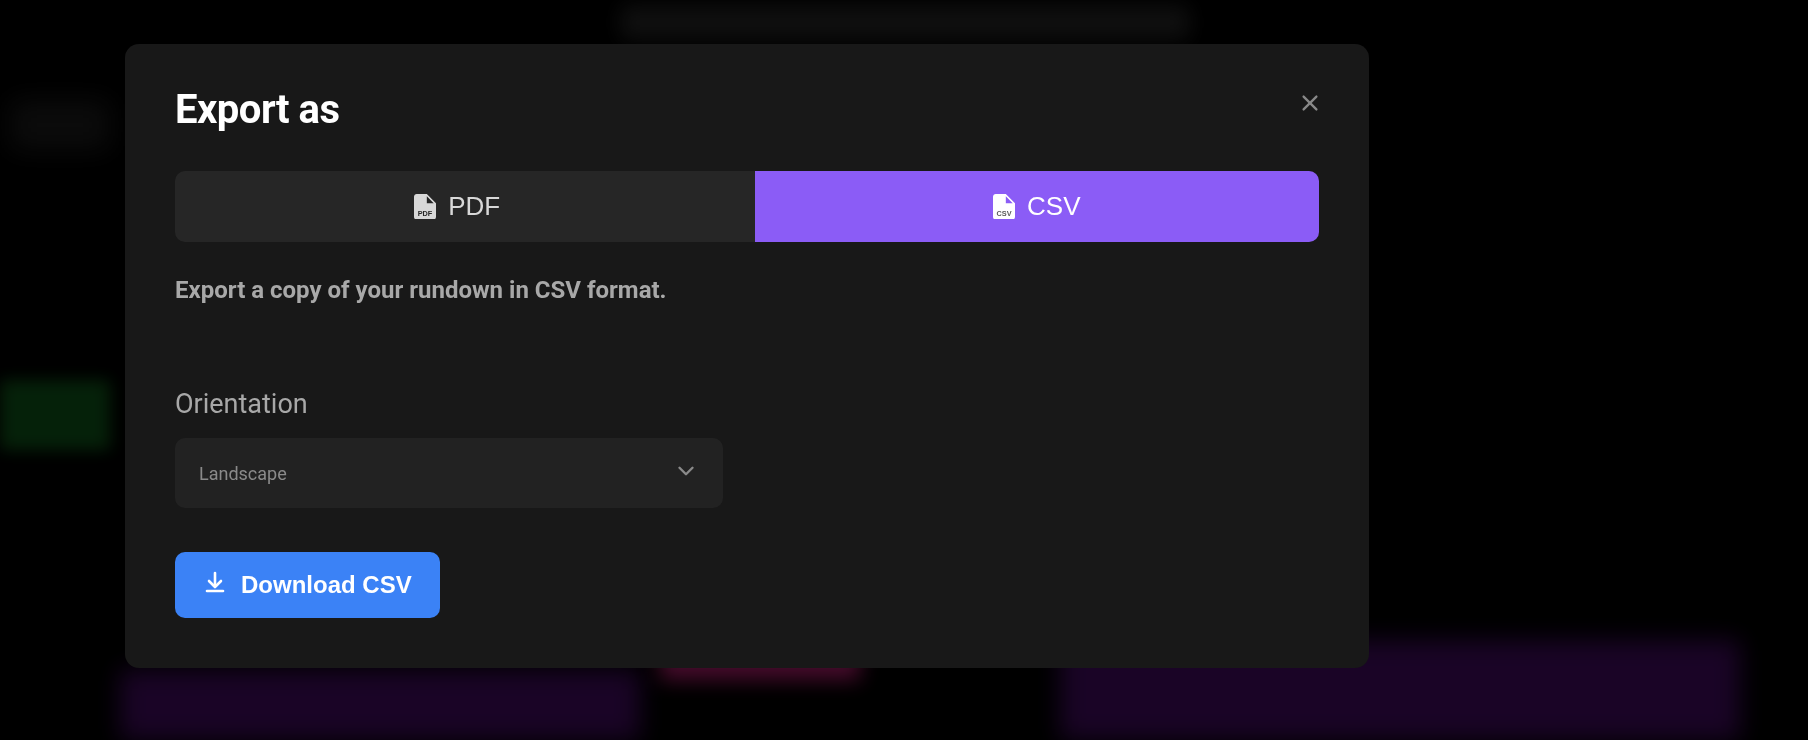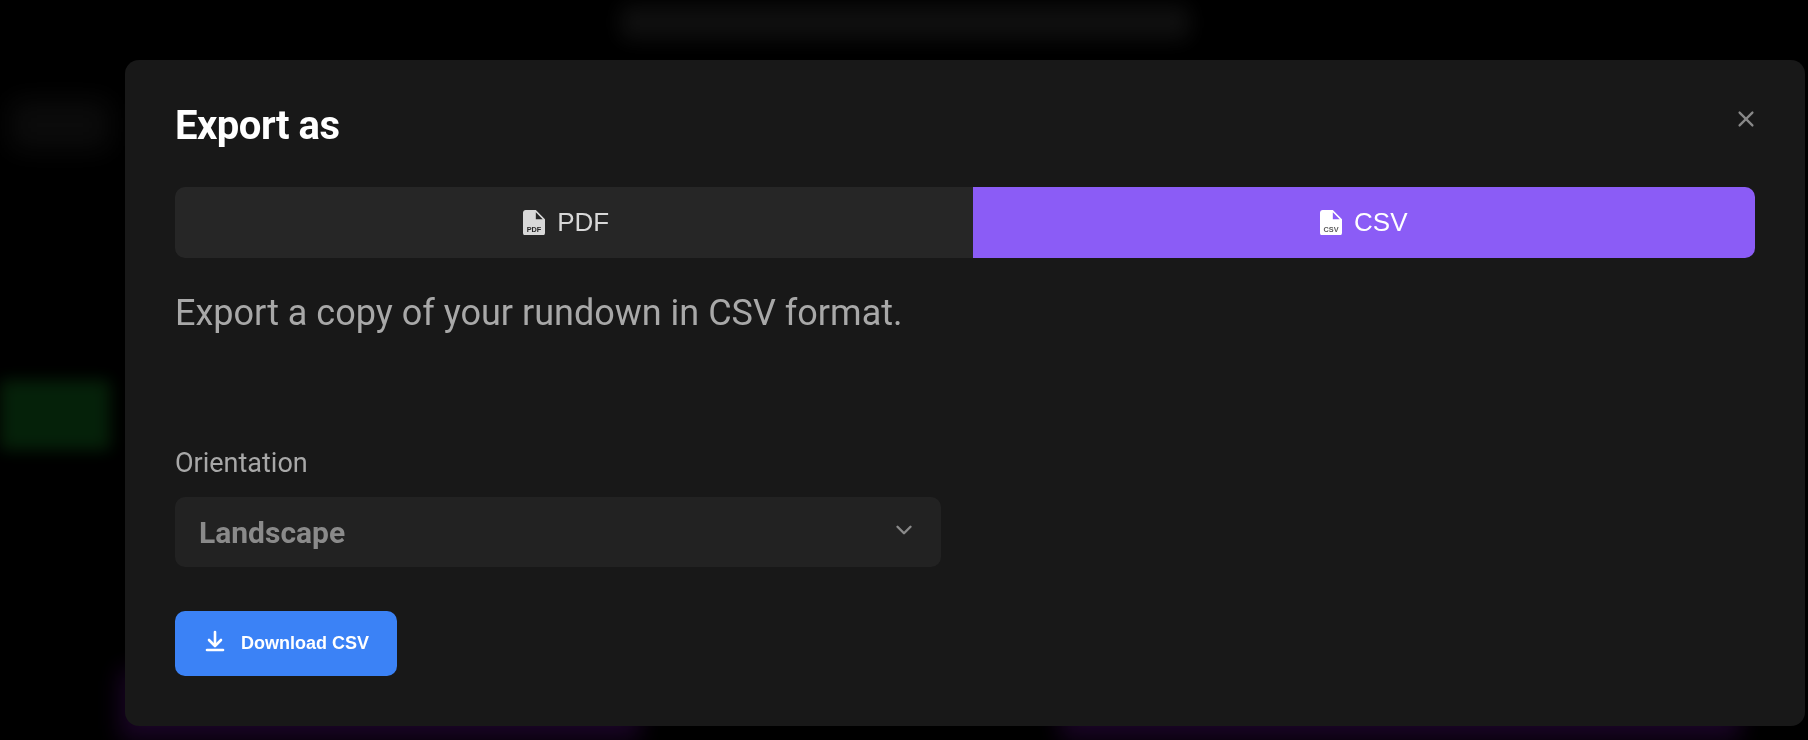--- a/index.html
+++ b/index.html
@@ -79,23 +79,23 @@
       background: #3a0a55;
       filter: blur(12px);
     }
     .overlay {
       position: absolute;
       inset: 0;
       background: rgba(0,0,0,0.55);
     }
     .modal {
       position: absolute;
-      top: 60px;
+      top: 44px;
       left: 125px;
-      width: 1680px;
+      width: 1244px;
       background: #181818;
       border-radius: 14px;
       padding: 42px 50px 50px 50px;
     }
     .modal-header {
       display: flex;
       justify-content: space-between;
       align-items: flex-start;
       margin-bottom: 38px;
     }
@@ -149,23 +149,23 @@
       color: #fff;
     }
     .tab-icon {
       width: 22px;
       height: 26px;
       position: relative;
       flex-shrink: 0;
     }
     .description {
       color: #a8a8a8;
-      font-size: 36px;
-      font-weight: 400;
-      margin-bottom: 77px;
+      font-size: 24px;
+      font-weight: 700;
+      margin-bottom: 48px;
     }
     .form-row {
       display: flex;
       gap: 48px;
       margin-bottom: 44px;
     }
     .form-group {
       flex: 1;
       display: flex;
       flex-direction: column;
@@ -183,22 +183,22 @@
       border-radius: 10px;
       padding: 20px 24px;
       display: flex;
       align-items: center;
       justify-content: space-between;
       cursor: pointer;
       height: 70px;
     }
     .select-value {
       color: #e6e6e6;
-      font-size: 30px;
-      font-weight: 700;
+      font-size: 18px;
+      font-weight: 400;
     }
     .select-value.placeholder {
       color: #8a8a8a;
     }
     .chevron {
       color: #8a8a8a;
       flex-shrink: 0;
     }
     .chevron svg {
       width: 26px;
@@ -207,21 +207,21 @@
     .download-btn {
       background: #3b82f6;
       border: none;
       border-radius: 10px;
       padding: 18px 28px;
       display: inline-flex;
       align-items: center;
       gap: 14px;
       cursor: pointer;
       color: #fff;
-      font-size: 18px;
+      font-size: 24px;
       font-weight: 600;
     }
     .download-icon svg {
       width: 24px;
       height: 24px;
     }
   </style>
 </head>
 <body>
 

